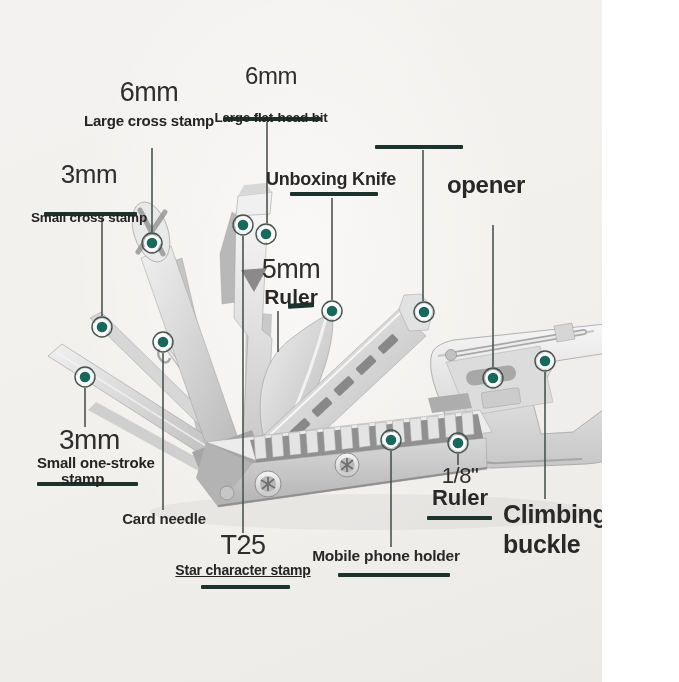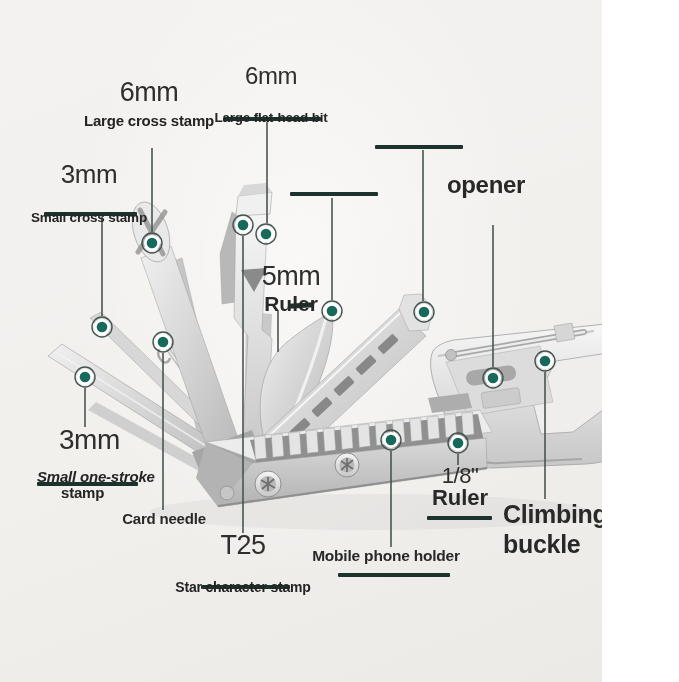--- a/index.html
+++ b/index.html
@@ -246,44 +246,45 @@
 <div class="ubar" style="left:223px;top:117px;width:98px;"></div>
 
 <div class="ubar" style="left:375px;top:145px;width:88px;"></div>
 
 <div class="lbl" style="left:89px;top:161px;">
   <div class="sz s26">3mm</div>
   <div class="nm s13">Small cross stamp</div>
 </div>
 <div class="ubar" style="left:44px;top:212px;width:93px;"></div>
 
+<div class="lbl mid" style="left:331px;top:170px;">Unboxing Knife</div>
 <div class="ubar" style="left:290px;top:192px;width:88px;"></div>
 
 <div class="lbl big" style="left:486px;top:171px;">
   <div>opener</div>
 </div>
 
-<div class="lbl" style="left:291px;top:256px;margin-top:7px;">
+<div class="lbl" style="left:291px;top:256px;">
   <div class="sz">5mm</div>
   <div class="rul">Ruler</div>
 </div>
 <div class="ubar" style="left:288px;top:303px;width:26px;height:4.5px;transform:rotate(-4deg);"></div>
 
 <div class="lbl left" style="left:37px;top:426px;">
   <div class="sz s28" style="padding-left:22px;">3mm</div>
-  <div class="nm" style="margin-top:14px;font-style:italic;">Small one-stroke</div>
+  <div class="nm" style="margin-top:0;">Small one-stroke</div>
   <div class="nm" style="margin-top:1px;margin-left:24px;">stamp</div>
 </div>
 <div class="ubar" style="left:37px;top:482px;width:101px;"></div>
 
 <div class="lbl sm" style="left:164px;top:511px;">Card needle</div>
 
 <div class="lbl" style="left:243px;top:532px;">
   <div class="sz">T25</div>
-  <div class="nm s14" style="margin-top:20px;">Star character stamp</div>
+  <div class="nm s14" style="margin-top:3px;text-decoration:underline;">Star character stamp</div>
 </div>
 <div class="ubar" style="left:201px;top:585px;width:89px;"></div>
 
 <div class="lbl sm s155" style="left:386px;top:548px;">Mobile phone holder</div>
 <div class="ubar" style="left:338px;top:573px;width:112px;"></div>
 
 <div class="lbl" style="left:460px;top:465px;">
   <div class="sz s22">1/8"</div>
   <div class="rul22">Ruler</div>
 </div>

